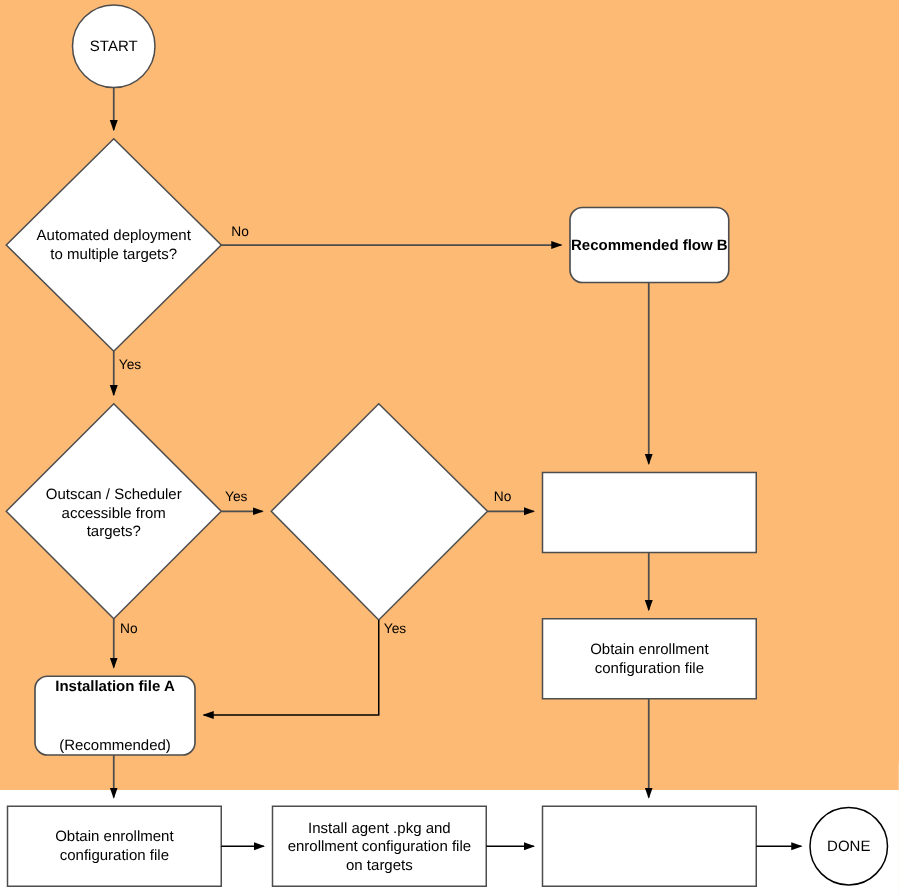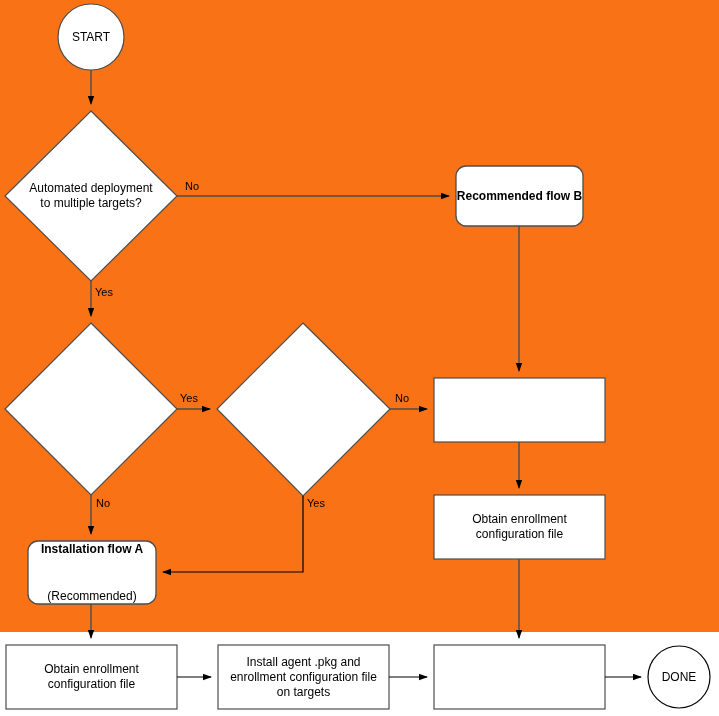--- a/index.html
+++ b/index.html
@@ -11,21 +11,21 @@
     width: 719px;
     height: 716px;
     font-family: "Liberation Sans", sans-serif;
     color: #000000;
     overflow: hidden;
   }
   #flowchart-root {
     position: relative;
     width: 719px;
     height: 632px;
-    background: #f97316;
+    background: #fdba74;
   }
   svg#flow-svg {
     position: absolute;
     left: 0;
     top: 0;
     width: 719px;
     height: 716px;
   }
   .node-label {
     position: absolute;
@@ -124,28 +124,31 @@
     <path d="M605,677 L641,677" fill="none" stroke="#000000" stroke-width="1.2" marker-end="url(#arrowhead)"></path>
   </svg>
 
   <div class="node-label" style="left:58px; top:15px; width:66px; height:44px;">START</div>
 
   <div class="node-label" style="left:11px; top:172px; width:160px; height:48px;text-align:center;">Automated deployment
 to multiple targets?</div>
 
   <div class="node-label bold" style="left:456px; top:166px; width:127px; height:60px;">Recommended flow B</div>
 
+  <div class="node-label" style="left:11px; top:385px; width:160px; height:50px;">Outscan / Scheduler
+accessible from
+targets?</div>
 
 
 
   <div class="node-label" style="left:434px; top:495px; width:171px; height:64px;">Obtain enrollment
 configuration file</div>
 
   <div class="node-label" style="left:28px; top:541px; width:128px; height:63px; flex-direction:column;">
-    <span class="flow-title-bold">Installation flow A</span>
+    <span class="flow-title-bold">Installation file A</span>
     <span class="flow-sub">(Recommended)</span>
   </div>
 
   <div class="node-label" style="left:6px; top:645px; width:171px; height:64px;">Obtain enrollment
 configuration file</div>
 
   <div class="node-label" style="left:218px; top:645px; width:171px; height:64px;text-align:center;">Install agent .pkg and
 enrollment configuration file
 on targets</div>
 

